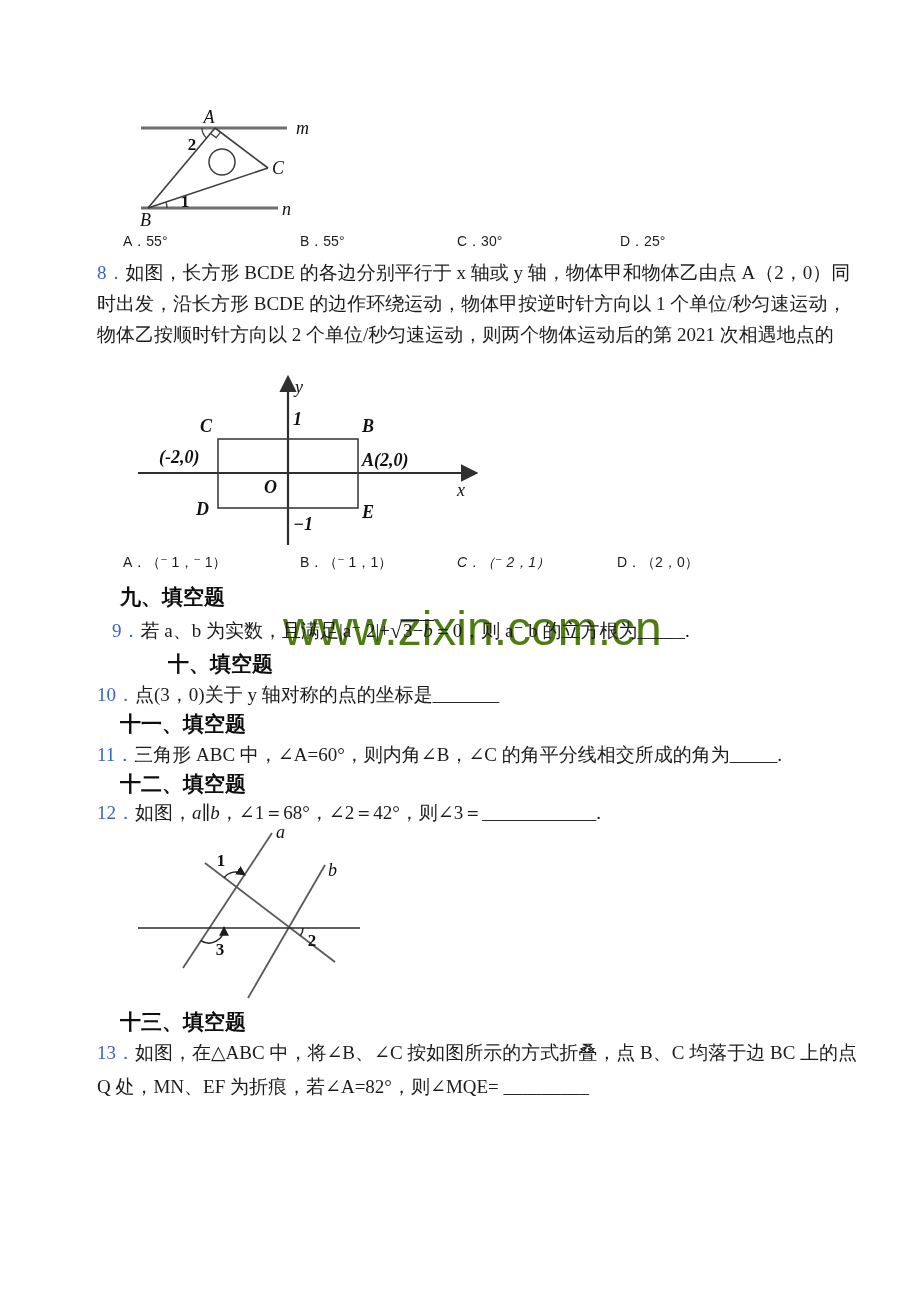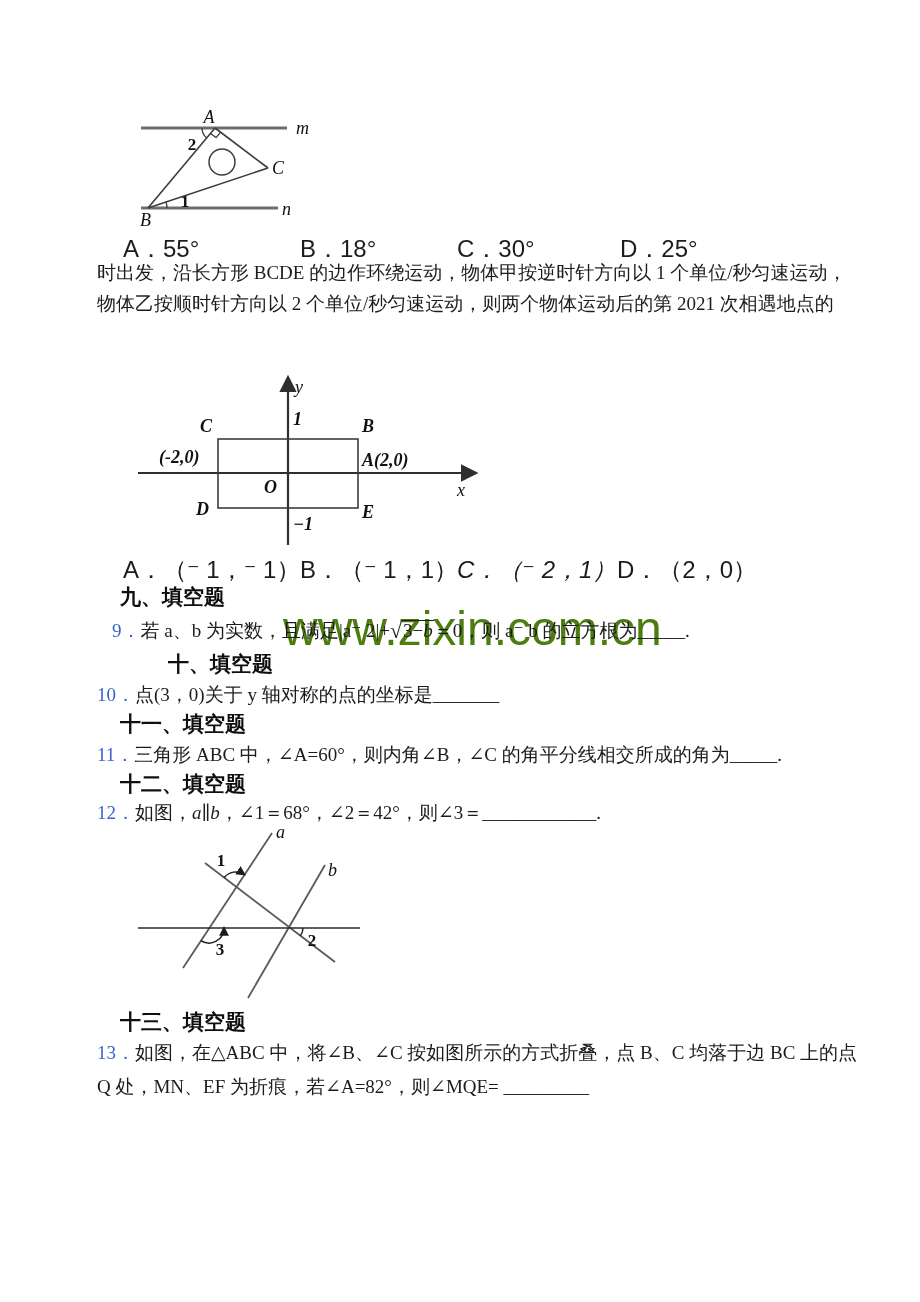--- a/index.html
+++ b/index.html
@@ -4,21 +4,21 @@
 <style>
   html,body{margin:0;padding:0;}
   body{
     width:920px;height:1302px;position:relative;background:#ffffff;
     font-family:"Liberation Serif","DejaVu Serif",serif;color:#1c1c1c;
     overflow:hidden;
   }
   .t{position:absolute;white-space:nowrap;font-size:19px;z-index:1;}
   .para{position:absolute;white-space:nowrap;font-size:19px;line-height:31px;z-index:1;}
   .num{color:#3b62c9;}
-  .opt{position:absolute;white-space:nowrap;font-size:24px;z-index:1;
+  .opt{position:absolute;white-space:nowrap;font-size:14px;z-index:1;
        font-family:"Liberation Sans","DejaVu Sans",sans-serif;}
   .h{position:absolute;white-space:nowrap;font-size:21px;font-weight:bold;color:#0f0f0f;z-index:2;
      font-family:"Liberation Sans","DejaVu Sans",sans-serif;}
   .wm{position:absolute;left:283px;top:601px;font-size:48px;color:#4d7c0f;z-index:0;
       font-family:"Liberation Sans","DejaVu Sans",sans-serif;white-space:nowrap;}
   .figsvg{position:absolute;z-index:1;}
   .flbl{font-family:"Liberation Serif","DejaVu Serif",serif;font-style:italic;font-size:18px;fill:#111;}
   .fnum{font-family:"Liberation Serif","DejaVu Serif",serif;font-weight:bold;font-size:17px;fill:#111;}
   .sqrt-sign{display:inline-block;font-size:22px;transform:translateY(1px);}
   .radicand{display:inline-block;border-top:1.6px solid #1c1c1c;line-height:1.05;padding:0 1px;}
@@ -42,25 +42,26 @@
   <text class="flbl" x="78" y="19" text-anchor="middle">A</text>
   <text class="flbl" x="9" y="122">B</text>
   <text class="flbl" x="141" y="70">C</text>
   <text class="flbl" x="165" y="30">m</text>
   <text class="flbl" x="151" y="111">n</text>
   <text class="fnum" x="61" y="46" text-anchor="middle" font-style="normal">2</text>
   <text class="fnum" x="54" y="103" text-anchor="middle" font-style="normal">1</text>
 </svg>
 
 <span class="opt" style="left:123px;top:233px;">A．55°</span>
-<span class="opt" style="left:300px;top:233px;">B．18°</span>
+<span class="opt" style="left:300px;top:233px;">B．55°</span>
 <span class="opt" style="left:457px;top:233px;">C．30°</span>
 <span class="opt" style="left:620px;top:233px;">D．25°</span>
 
 <div class="para" style="left:97px;top:257px;">
+  <div><span class="num">8．</span><span>如图，长方形 BCDE 的各边分别平行于 x 轴或 y 轴，物体甲和物体乙由点 A（2，0）同</span></div>
   <div>时出发，沿长方形 BCDE 的边作环绕运动，物体甲按逆时针方向以 1 个单位/秒匀速运动，</div>
   <div>物体乙按顺时针方向以 2 个单位/秒匀速运动，则两个物体运动后的第 2021 次相遇地点的</div>
 </div>
 
 <svg class="figsvg" style="left:133px;top:370px;" width="356" height="180" viewBox="0 0 356 180">
   <defs>
     <marker id="ax-arrow" viewBox="0 0 10 10" refX="7" refY="5" markerWidth="8" markerHeight="8" orient="auto">
       <path d="M0,0 L10,5 L0,10 z" fill="#2f2f2f"></path>
     </marker>
   </defs>

